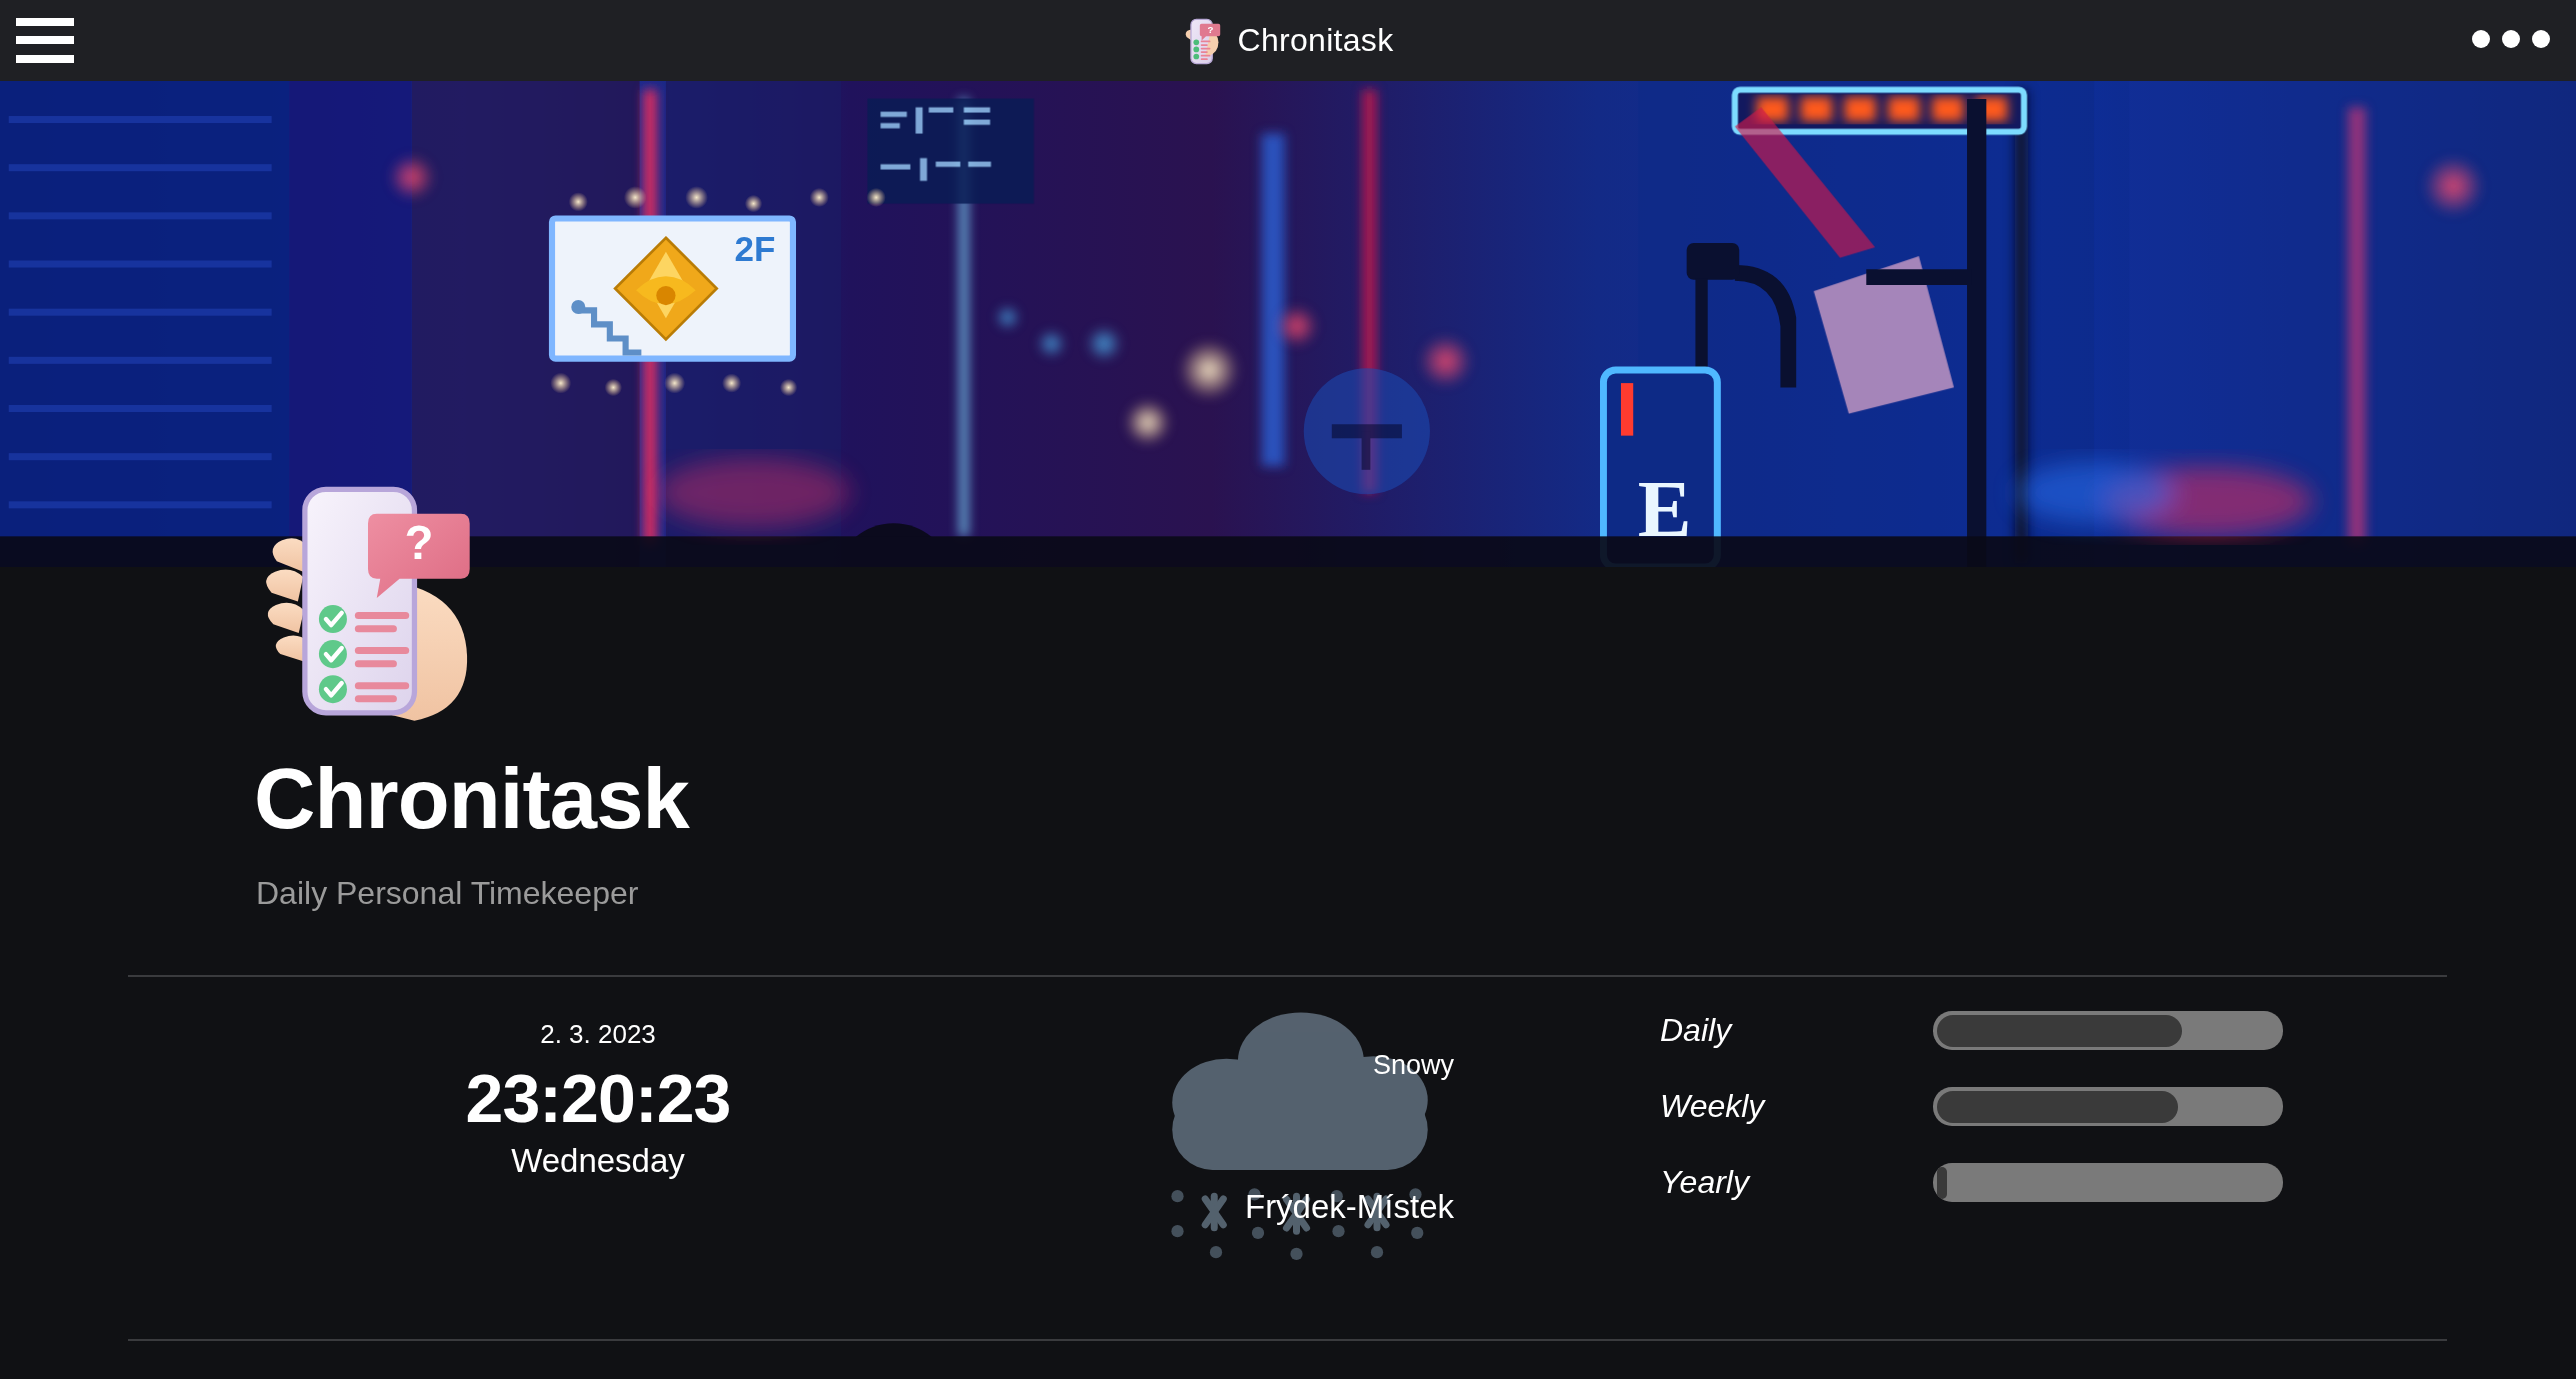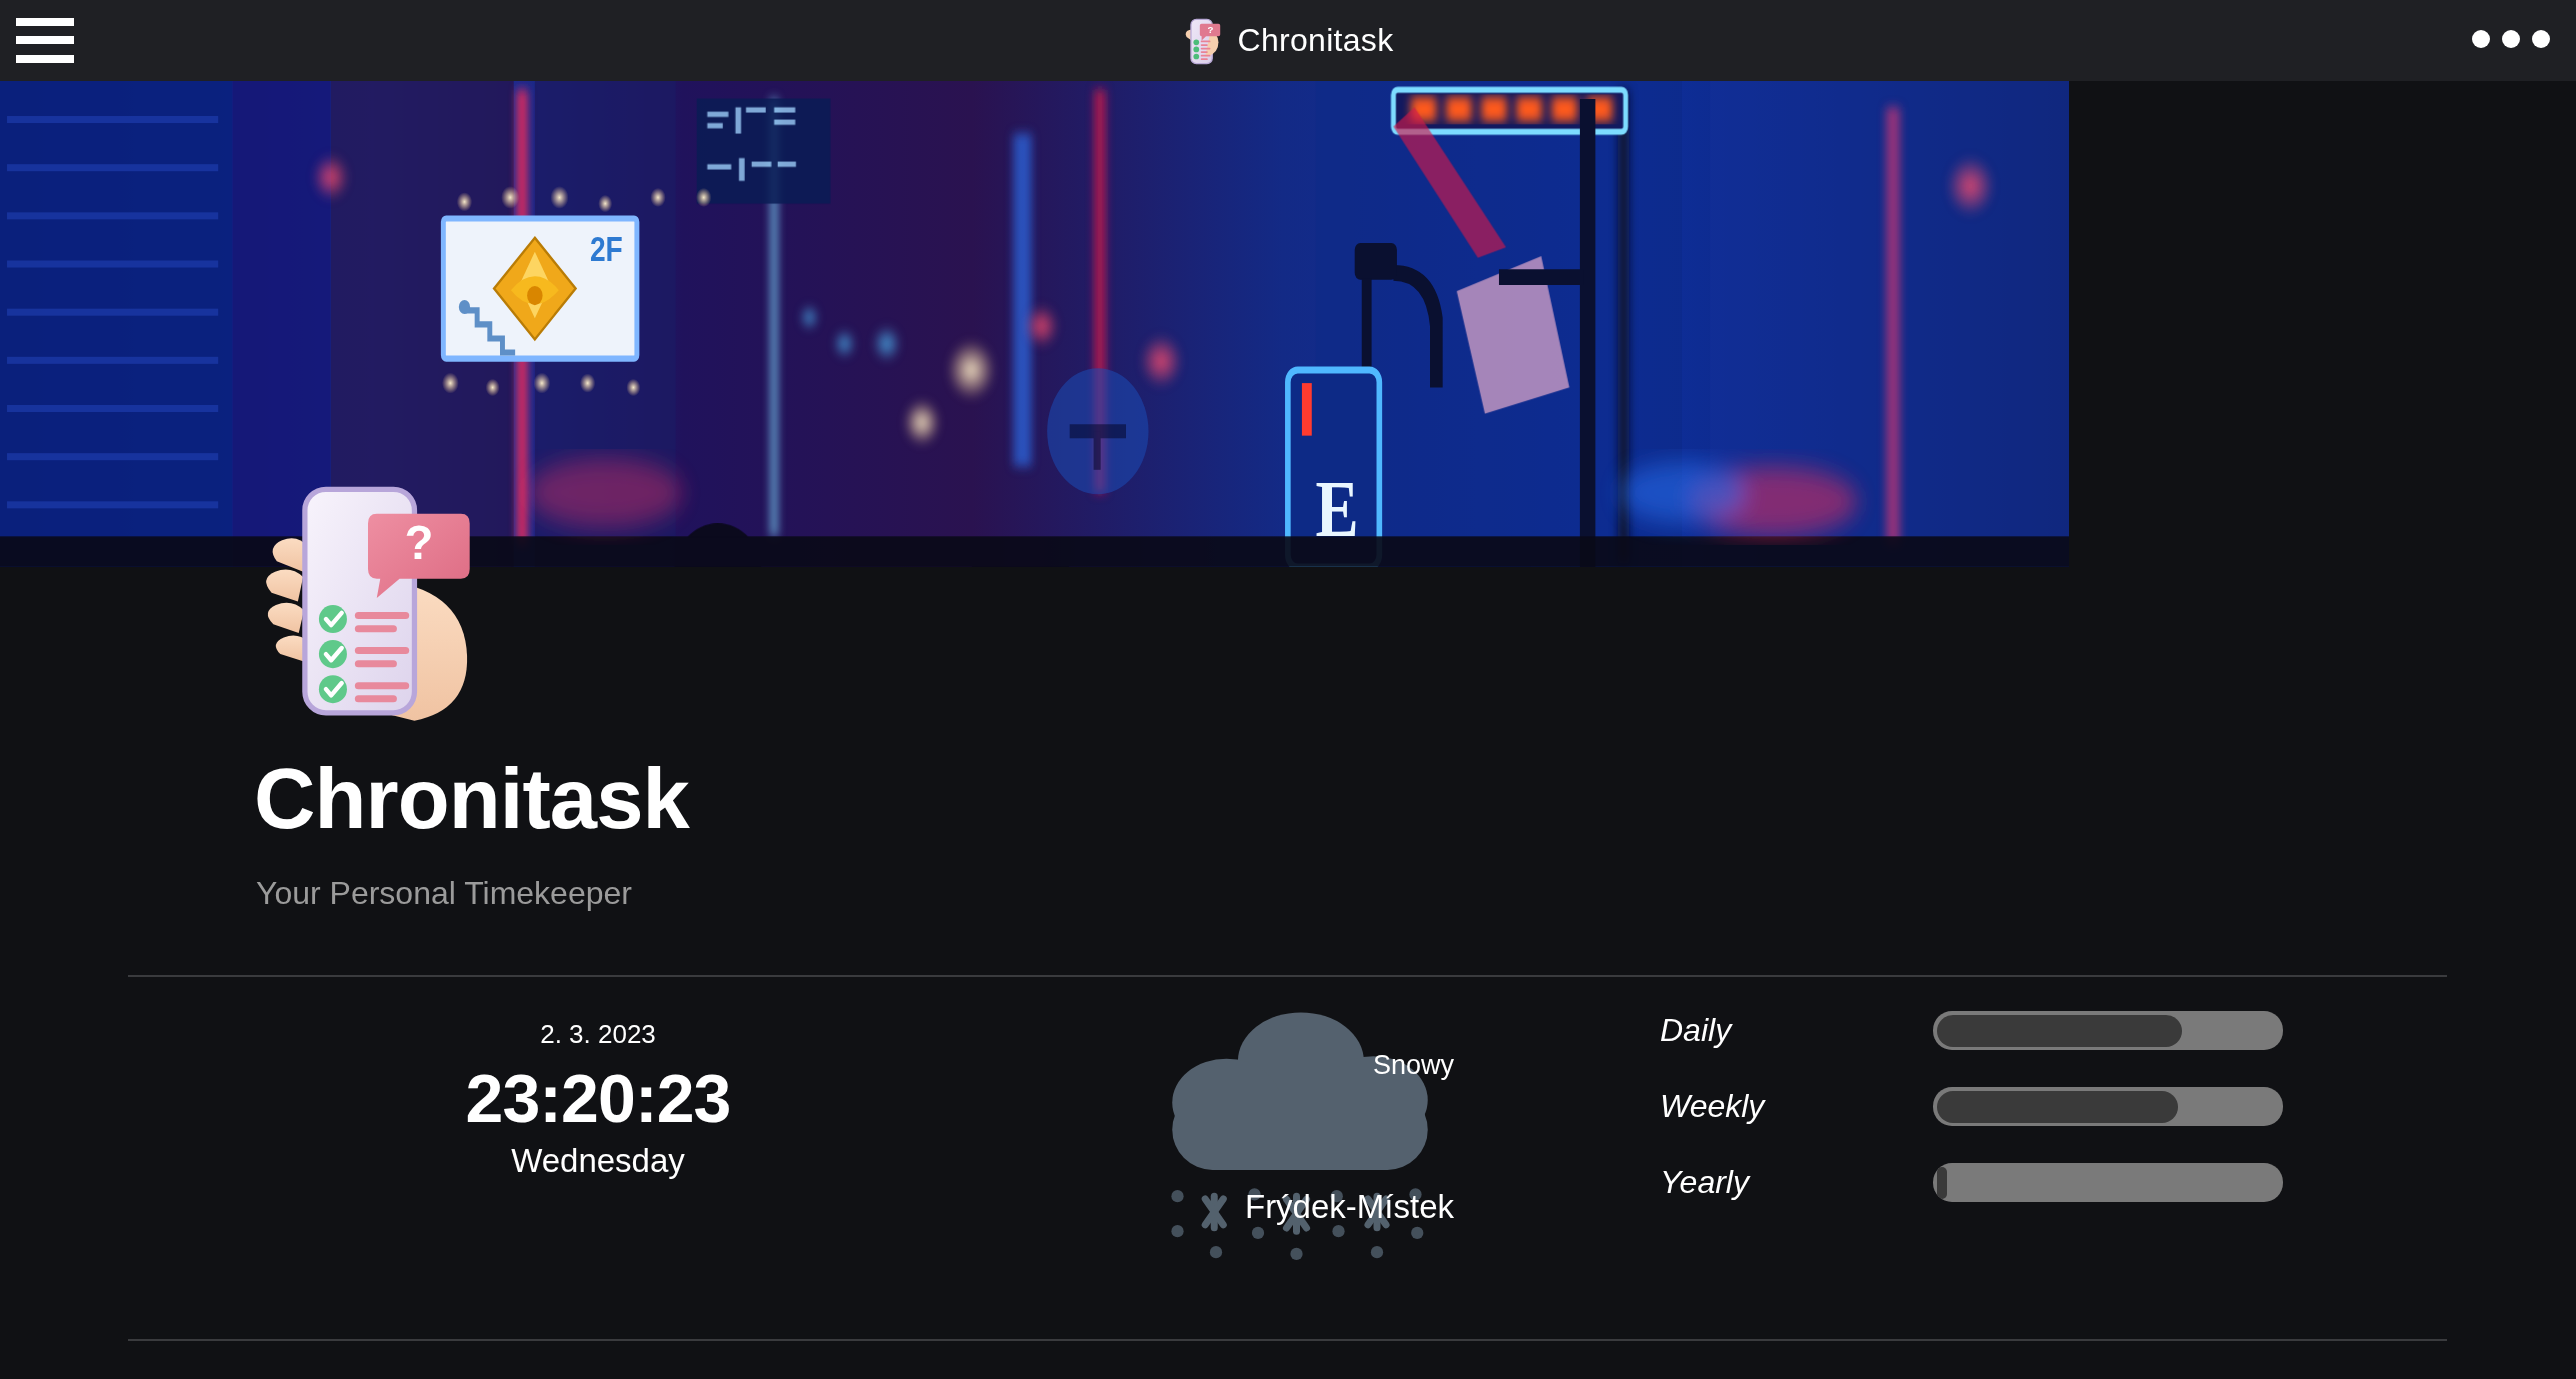--- a/index.html
+++ b/index.html
@@ -34,21 +34,21 @@
   }
 
   .kebab{
     position:absolute; right:26px; top:30px;
     display:flex; gap:11.4px; align-items:center; cursor:pointer;
   }
   .kebab i{ width:18.4px; height:18.4px; border-radius:50%; background:#ffffff; display:block; }
 
   
   .hero{
-    position:absolute; top:81px; left:0; width:2069px; height:486px;
+    position:absolute; top:81px; left:0; width:2576px; height:486px;
     overflow:hidden;
     background:#c4b5fd;
   }
   .hero svg{ position:absolute; inset:0; width:100%; height:100%; display:block; }
 
   
   .body-wrap{
     position:absolute; top:568px; left:0; width:2576px; height:811px;
     background:#101114;
   }
@@ -395,21 +395,21 @@
       </g>
 
       <g>
         <path d="M140 58 h96 q10 0 10 11 v52 q0 11 -10 11 h-70 l-26 22 l4 -22 h-4 q-10 0 -10 -11 v-52 q0 -11 10 -11z" fill="url(#bub)"></path>
         <text x="188" y="110" font-size="54" font-family="Liberation Sans, sans-serif" font-weight="700" fill="#ffffff" text-anchor="middle">?</text>
       </g>
     </svg>
   </div>
 
   <div class="page-title">Chronitask</div>
-  <div class="page-subtitle">Your Personal Timekeeper</div>
+  <div class="page-subtitle">Daily Personal Timekeeper</div>
 
   <div class="divider divider-top"></div>
 
   <div class="dash">
 
     <div class="clock">
       <div class="clock-date">2. 3. 2023</div>
       <div class="clock-time">23:20:23</div>
       <div class="clock-day">Wednesday</div>
     </div>

